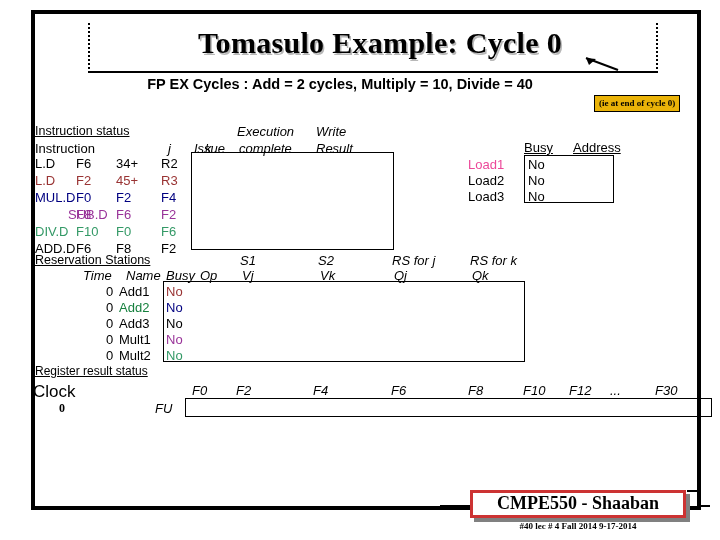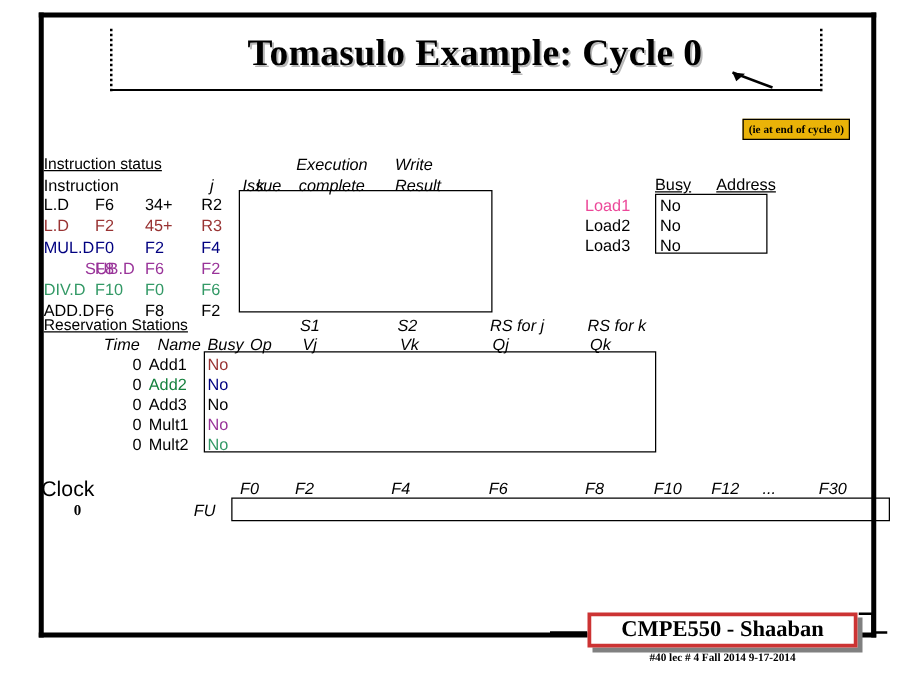--- a/index.html
+++ b/index.html
@@ -81,20 +81,21 @@
 
 <div class="slide">
 
   <div class="frame-left"></div>
   <div class="frame-top"></div>
   <div class="frame-right"></div>
   <div class="frame-bottom"></div>
 
   <div class="title-box"></div>
   <div class="title-text">Tomasulo Example:  Cycle 0</div>
+  <div class="subtitle">FP EX Cycles :  Add = 2 cycles, Multiply = 10, Divide = 40</div>
 
   <svg class="callout-line" viewBox="0 0 36 14">
     <path d="M1,1 L33,13" stroke="#000" stroke-width="2" fill="none"></path>
     <path d="M1,1 L11,2 L4,8 Z" fill="#000"></path>
   </svg>
   <div class="callout">(ie at end of cycle 0)</div>
 
   <div class="t hdr-ul" style="left:35px;top:124px;">Instruction status</div>
 
   <div class="t sz13 ital" style="left:237px;top:124px;">Execution</div>
@@ -208,20 +209,21 @@
         <div class="t sz13" style="left: 166px; top: 332px; color: rgb(153, 51, 153);">No</div>
       </div>
       <div>
         <div class="t sz13" style="left: 106px; top: 348px; color: rgb(0, 0, 0);">0</div>
         <div class="t sz13" style="left: 119px; top: 348px; color: rgb(0, 0, 0);">Mult2</div>
         <div class="t sz13" style="left: 166px; top: 348px; color: rgb(51, 153, 102);">No</div>
       </div>
     </div>
   <div class="box" style="left:163px;top:281px;width:362px;height:81px;"></div>
 
+  <div class="t hdr-ul" style="left:35px;top:364px;font-size:12px;">Register result status</div>
 
   <div class="t" style="left:33px;top:382px;font-size:17px;">Clock</div>
   <div class="t" style="left:59px;top:401px;font-size:12px;font-weight:bold;font-family:'Liberation Serif',serif;">0</div>
   <div class="t sz13 ital" style="left:155px;top:401px;">FU</div>
 
   <div id="reg-headers">
       <div class="t sz13 ital" style="left: 192px; top: 383px; color: rgb(0, 0, 0);">F0</div>
       <div class="t sz13 ital" style="left: 236px; top: 383px; color: rgb(0, 0, 0);">F2</div>
       <div class="t sz13 ital" style="left: 313px; top: 383px; color: rgb(0, 0, 0);">F4</div>
       <div class="t sz13 ital" style="left: 391px; top: 383px; color: rgb(0, 0, 0);">F6</div>

